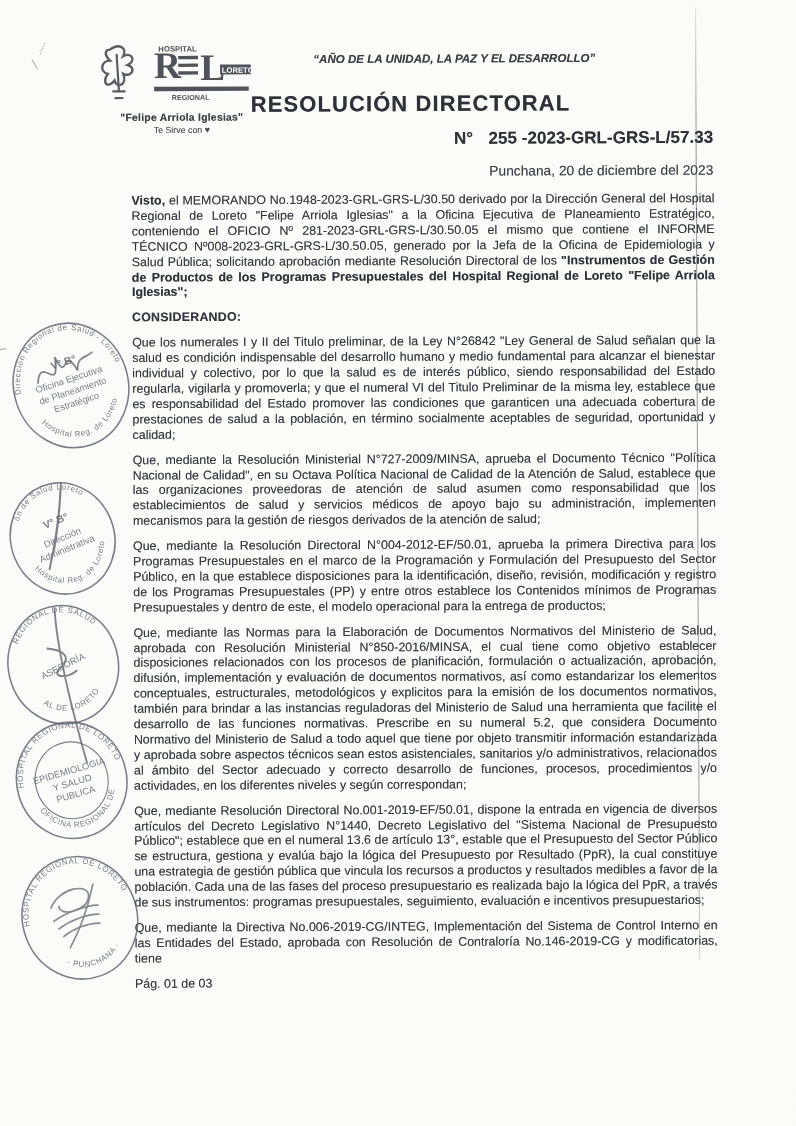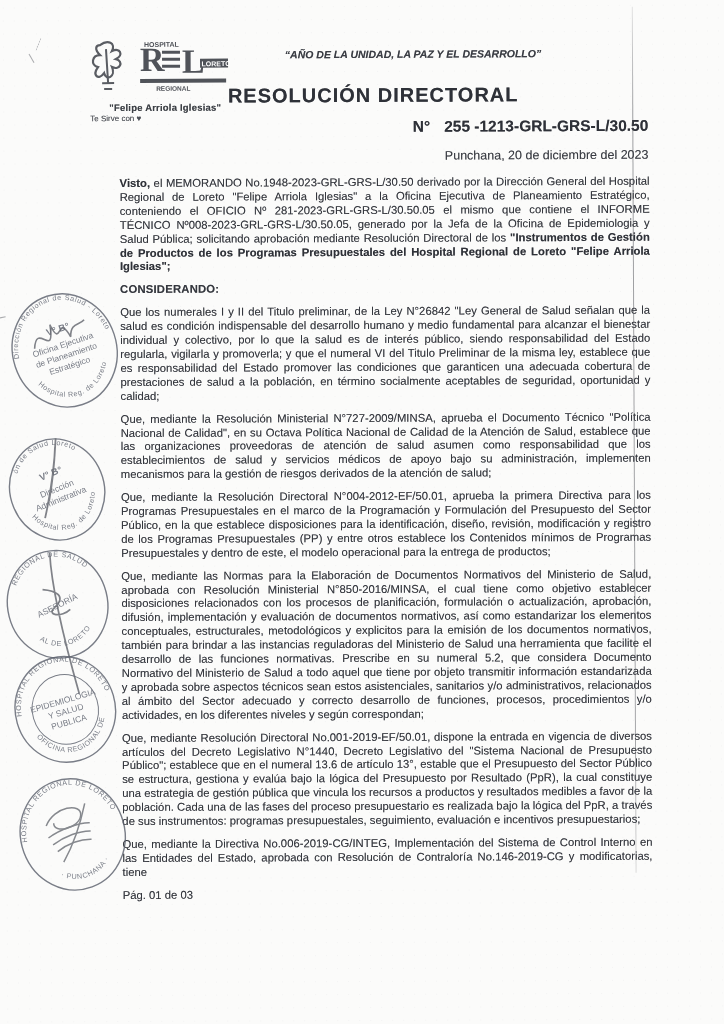--- a/index.html
+++ b/index.html
@@ -20,21 +20,21 @@
   }
   
   .logo{position:absolute;left:92px;top:36px;width:150px;}
   .logo-row{display:flex;align-items:flex-start;gap:4px;}
   .logo-name{
     font-size:9.5px;font-weight:bold;color:#3c4046;
     letter-spacing:0.2px;margin-top:3px;text-align:center;width:150px;
     text-shadow:0 0 0.5px rgba(40,40,45,0.5);
   }
   .logo-slogan{
-    font-size:8px;color:#4a4e55;width:150px;margin-top:1px;
+    font-size:8px;color:#4a4e55;text-align:center;width:150px;margin-top:1px;
     text-shadow:0 0 0.4px rgba(40,40,45,0.4);
   }
   .motto{
     position:absolute;left:250px;top:48px;width:330px;text-align:center;
     font-style:italic;font-weight:bold;font-size:10.5px;color:#3a3d44;
     text-shadow:0 0 0.4px rgba(40,40,45,0.45);
   }
   .doc-title{
     position:absolute;left:190px;top:84px;width:370px;text-align:center;
     font-size:20px;font-weight:bold;letter-spacing:1px;color:#2e3138;
@@ -113,21 +113,21 @@
     <div class="logo-name">"Felipe Arriola Iglesias"</div>
     <div class="logo-slogan">
       <span>Te Sirve con</span>
       <span>♥</span>
     </div>
   </div>
 
   <div class="motto">“AÑO DE LA UNIDAD, LA PAZ Y EL DESARROLLO”</div>
   <div class="doc-title">RESOLUCIÓN DIRECTORAL</div>
   <div class="doc-number">
-    <span class="num-prefix">N°</span><span>255 -1213-GRL-GRS-L/30.50</span>
+    <span class="num-prefix">N°</span><span>255 -2023-GRL-GRS-L/57.33</span>
   </div>
   <div class="dateline">Punchana, 20 de diciembre del 2023</div>
 
   <div class="body-text">
     <p><b>Visto,</b><span> el MEMORANDO No.1948-2023-GRL-GRS-L/30.50  derivado por la Dirección General del Hospital Regional de Loreto "Felipe Arriola Iglesias" a la Oficina Ejecutiva de Planeamiento Estratégico, conteniendo el OFICIO Nº 281-2023-GRL-GRS-L/30.50.05 el mismo que contiene el INFORME TÉCNICO Nº008-2023-GRL-GRS-L/30.50.05, generado por la Jefa de la Oficina de Epidemiologia y Salud Pública; solicitando aprobación mediante Resolución Directoral de los </span><b>"Instrumentos de Gestión de Productos de los Programas Presupuestales del Hospital Regional de Loreto "Felipe Arriola Iglesias";</b></p>
     <p class="considerando">CONSIDERANDO:</p>
     <p>Que los numerales I y II del Titulo preliminar, de la Ley N°26842 "Ley General de Salud señalan que la salud es condición indispensable del desarrollo humano y medio fundamental para alcanzar el bienestar individual y colectivo, por lo que la salud es de interés público, siendo responsabilidad del Estado regularla, vigilarla y promoverla; y que el  numeral VI del Titulo Preliminar de la misma ley, establece que es responsabilidad del Estado promover las condiciones que garanticen una adecuada cobertura de prestaciones de salud a la población, en término socialmente aceptables de seguridad, oportunidad y calidad;</p>
     <p>Que, mediante la Resolución Ministerial N°727-2009/MINSA, aprueba el Documento Técnico "Política Nacional de Calidad", en su Octava Política Nacional de Calidad de la Atención de Salud, establece que las organizaciones proveedoras de atención de salud asumen como responsabilidad que los establecimientos de salud y servicios médicos de apoyo bajo su administración, implementen mecanismos para la gestión de riesgos derivados de la atención de salud;</p>
     <p>Que, mediante la Resolución Directoral N°004-2012-EF/50.01, aprueba la primera Directiva para los Programas Presupuestales en el marco de la Programación y Formulación del Presupuesto del Sector Público, en la que establece disposiciones para la identificación, diseño, revisión, modificación y registro de los Programas Presupuestales (PP) y entre otros establece los Contenidos mínimos de Programas Presupuestales y dentro de este, el modelo operacional para la entrega de productos;</p>
     <p>Que, mediante las Normas para la Elaboración de Documentos Normativos del Ministerio de Salud, aprobada con Resolución Ministerial N°850-2016/MINSA, el cual tiene como objetivo establecer disposiciones relacionados con los procesos de planificación, formulación o actualización, aprobación, difusión, implementación y evaluación de documentos normativos, así como estandarizar los elementos conceptuales, estructurales, metodológicos y explicitos para la emisión de los documentos normativos, también para brindar a las instancias reguladoras del Ministerio de Salud una herramienta que facilite el desarrollo de las funciones normativas. Prescribe en su numeral 5.2, que considera Documento Normativo del Ministerio de Salud a todo aquel que tiene por objeto transmitir información estandarizada y aprobada sobre aspectos técnicos sean estos asistenciales, sanitarios y/o administrativos, relacionados al ámbito del Sector adecuado y correcto desarrollo de funciones, procesos, procedimientos y/o actividades, en los diferentes niveles y según correspondan;</p>

